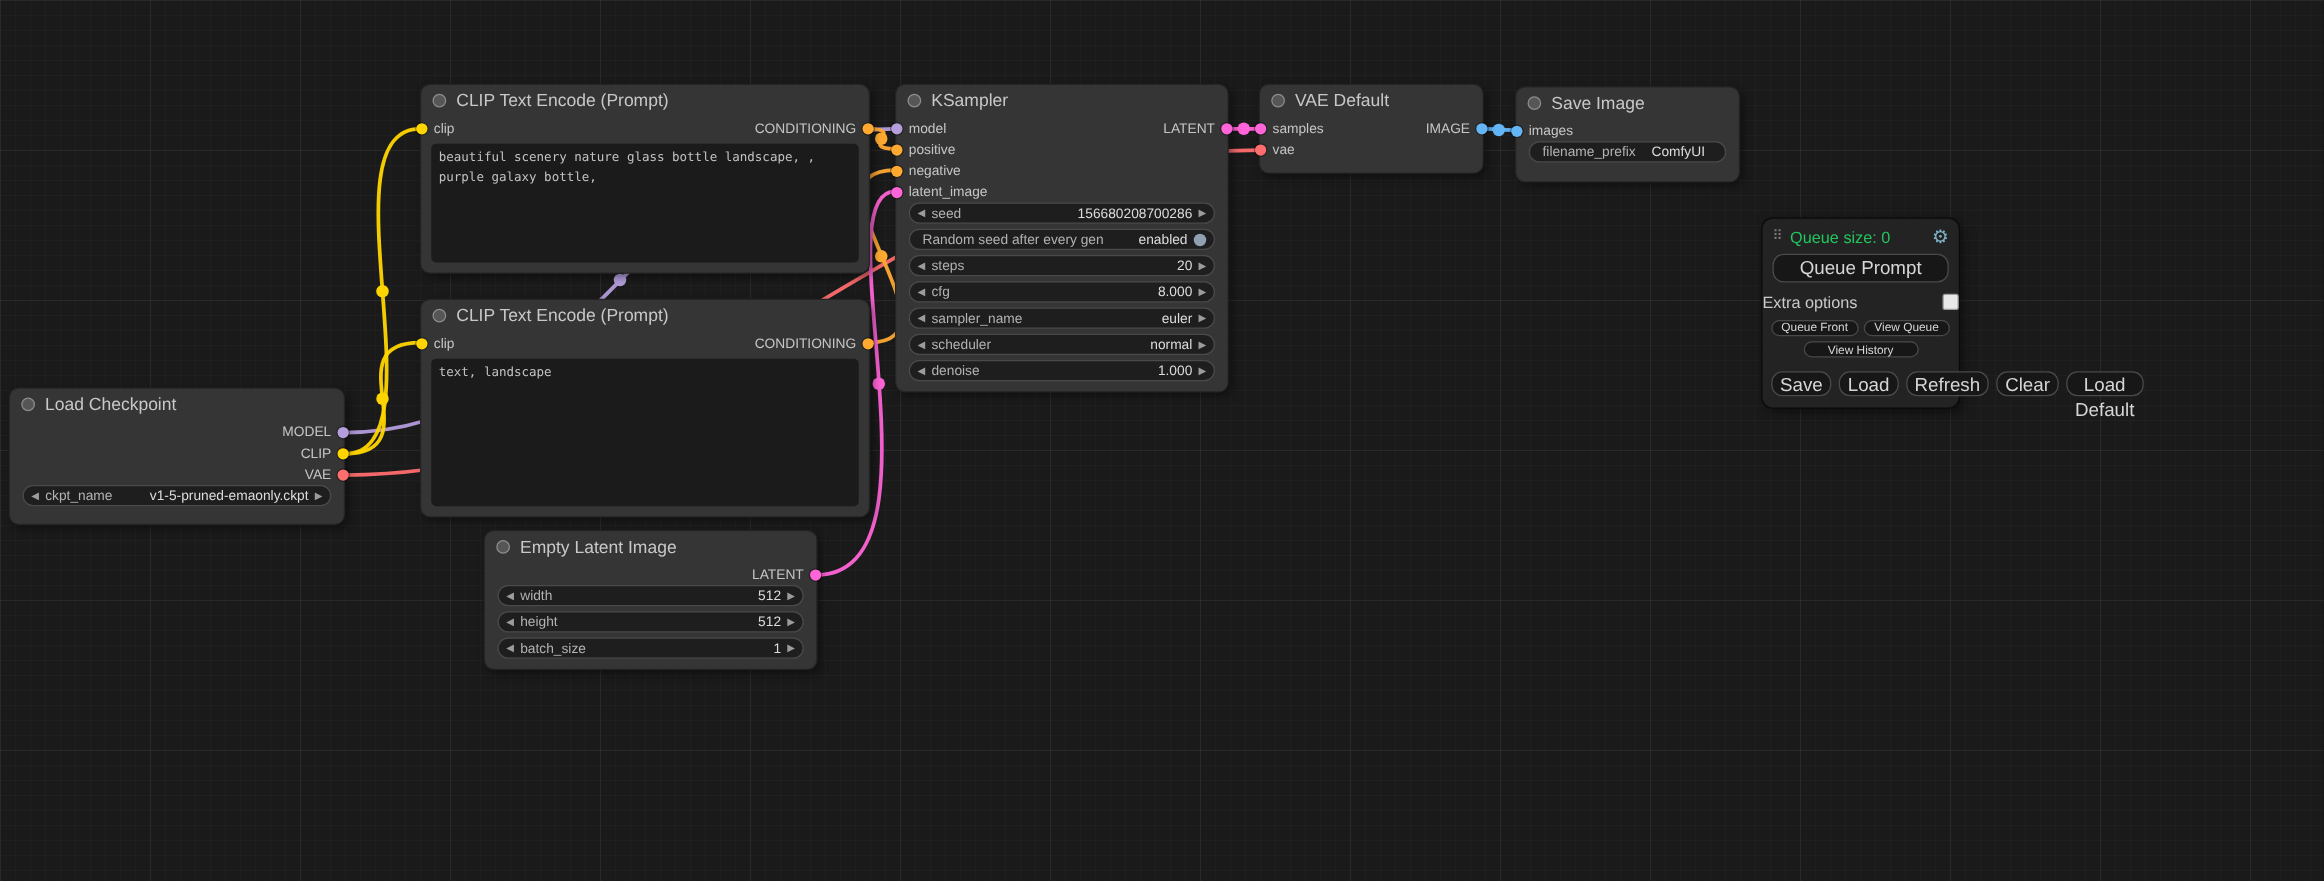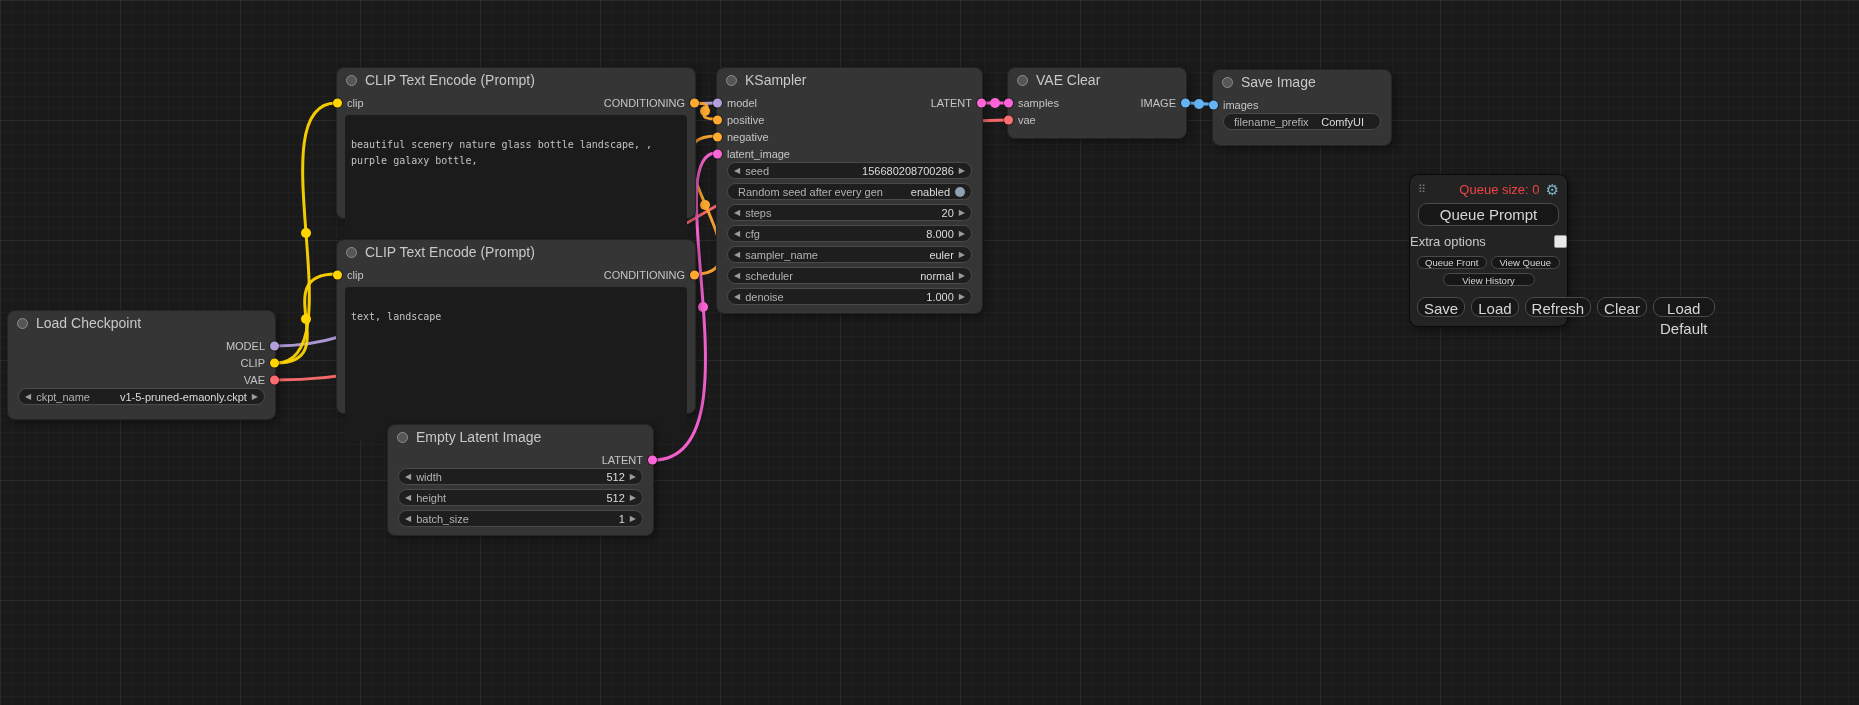--- a/index.html
+++ b/index.html
@@ -31,34 +31,34 @@
   .din{left:-4px;}
   .dout{right:-4px;}
   .widgets{display:flex;flex-direction:column;gap:4px;margin:0 10px 0;}
   .widget{height:15px;background:#1e1e1e;border:1px solid #4a4a4a;border-radius:9px;display:flex;align-items:center;padding:0 6px;gap:5px;font-size:11px;}
   .warrow{font-size:8px;color:#9c9c9c;line-height:1;flex:0 0 auto;}
   .wlabel{color:#b2b2b2;white-space:nowrap;}
   .wspacer{flex:1;}
   .wvalue{color:#dcdcdc;white-space:nowrap;}
   .wtoggle{width:10px;height:10px;border-radius:50%;background:var(--c,#8fa0b3);flex:0 0 auto;}
   .textbox{
-    margin:4px 8px;background:#1b1b1b;border-radius:4px;padding:22px 6px;
+    margin:4px 8px;background:#1b1b1b;border-radius:4px;padding:4px 6px;
     font-family:"DejaVu Sans Mono",monospace;font-size:10px;line-height:1.55;color:#c2c2c2;
     white-space:pre-wrap;overflow:hidden;
   }
   
   .qpanel{
     position:absolute;z-index:3;left:1410px;top:175px;width:157px;
     background:#232323;border-radius:8px;
     box-shadow:0 0 0 1px #0a0a0a, 3px 3px 9px rgba(0,0,0,.5);
     color:#c9c9c9;padding-bottom:9px;
   }
   .qheader{height:24px;display:flex;align-items:center;padding:2px 8px 0;gap:6px;}
   .qhandle{color:#7a7a7a;font-size:11px;line-height:1;cursor:grab;}
-  .qsize{flex:1;text-align:right;font-size:13px;color:#ef4444;}
+  .qsize{flex:1;text-align:left;font-size:13px;color:#22c55e;}
   .qgear{font-size:15px;line-height:1;color:var(--c,#7fb2c8);cursor:pointer;}
   .qbtn{
     display:block;background:#171717;border:1px solid #4a4a4a;border-radius:9px;
     color:#d6d6d6;font-family:"Liberation Sans",sans-serif;text-align:center;cursor:pointer;
   }
   .qprompt{width:141px;margin:2px auto 0;height:23px;font-size:15px;}
   .qextra{display:flex;align-items:center;justify-content:space-between;gap:7px;margin-top:8px;font-size:13px;}
   .qcheck{width:11px;height:11px;background:#e8e8e8;border-radius:2px;border:1px solid #9c9c9c;cursor:pointer;}
   .qsmallrow{display:flex;gap:4px;margin:7px 7px 0;}
   .qsmall{flex:1;height:13px;font-size:9.5px;border-radius:8px;padding:0 2px;}
@@ -271,21 +271,21 @@
         <span class="wspacer"></span>
         <span class="wvalue">1.000</span>
         <span class="warrow">▶</span>
       </div>
     </div>
   </div>
 
   <div class="node" style="left:1008px;top:68px;width:178px;height:70px;">
     <div class="ntitle">
       <span class="tdot"></span>
-      <span>VAE Clear</span>
+      <span>VAE Default</span>
     </div>
     <div class="slots">
       <div class="srow">
         <span class="dot din" style="--c: #ff64d8;"></span>
         <span>samples</span>
         <span>IMAGE</span>
         <span class="dot dout" style="--c: #64b5f6;"></span>
       </div>
       <div class="srow">
         <span class="dot din" style="--c: #ff6e6e;"></span>

